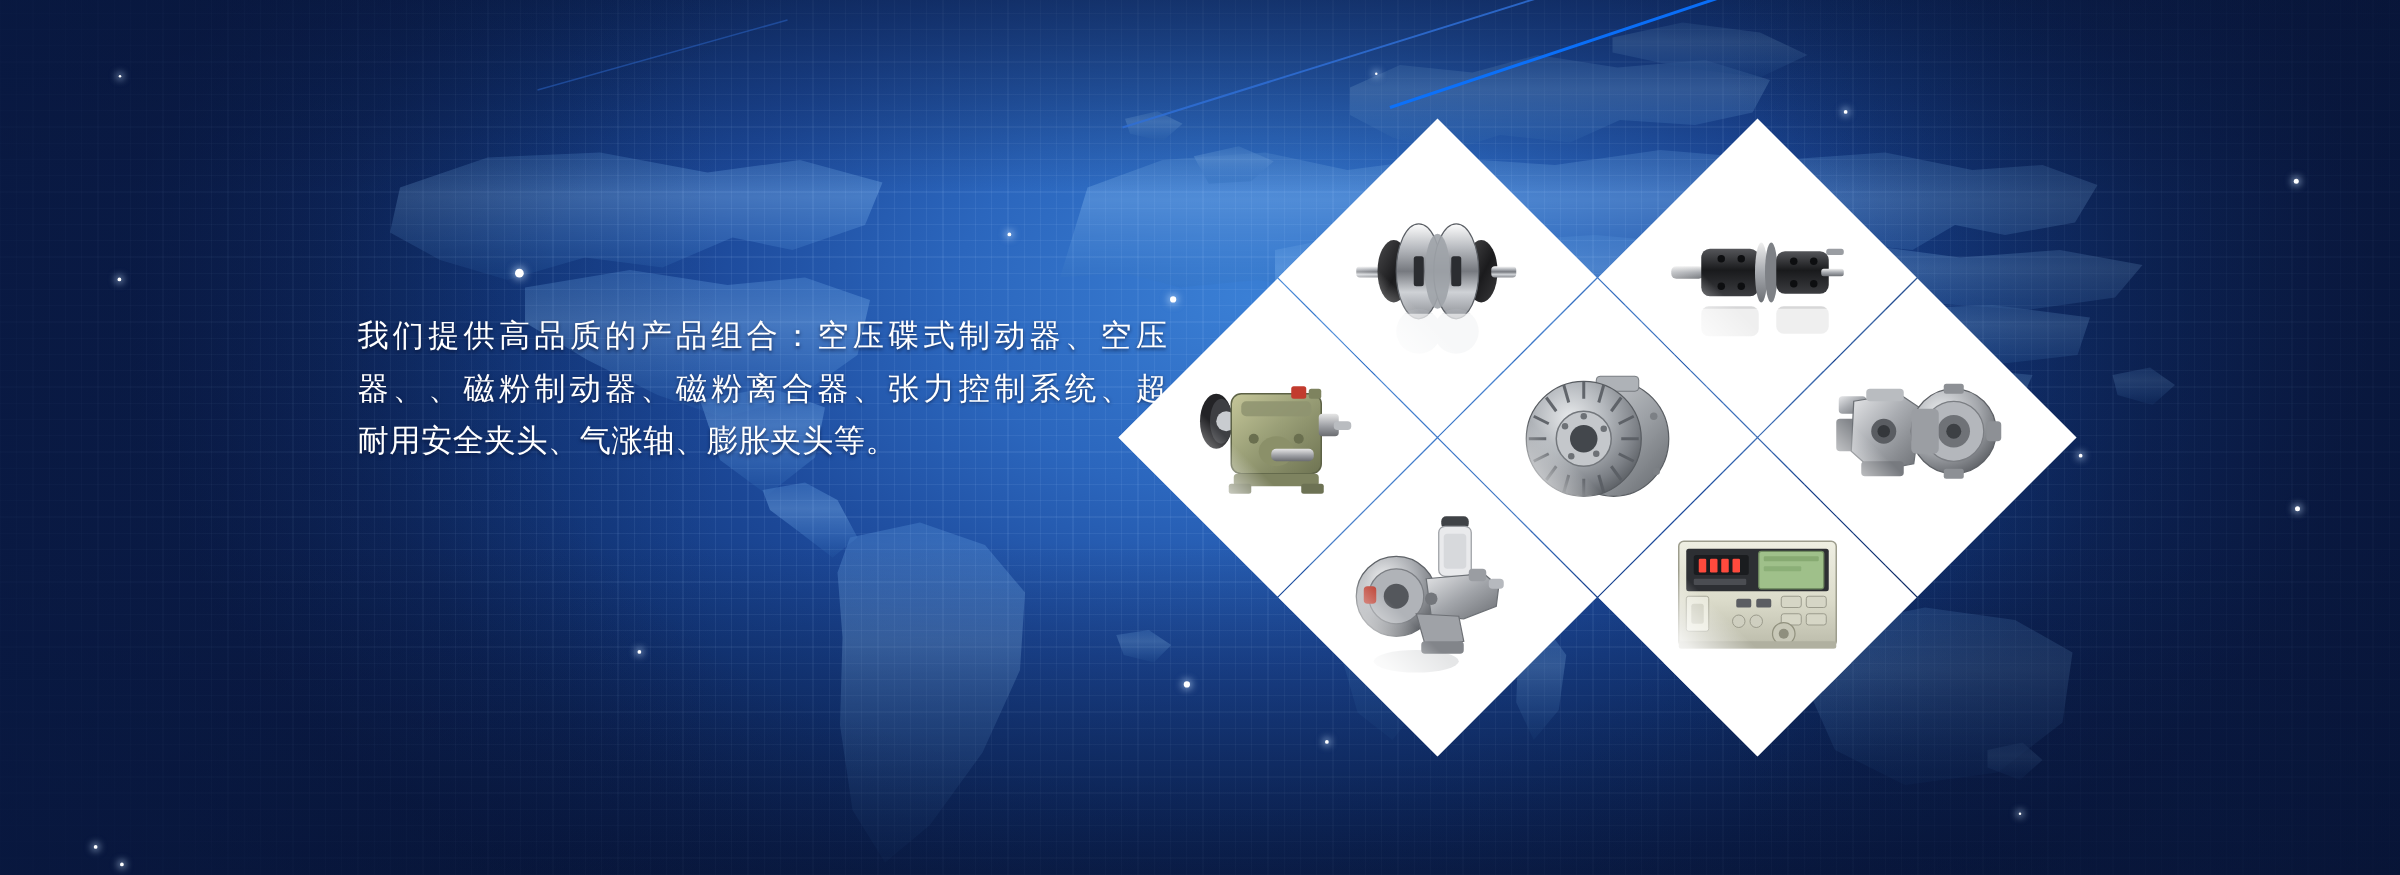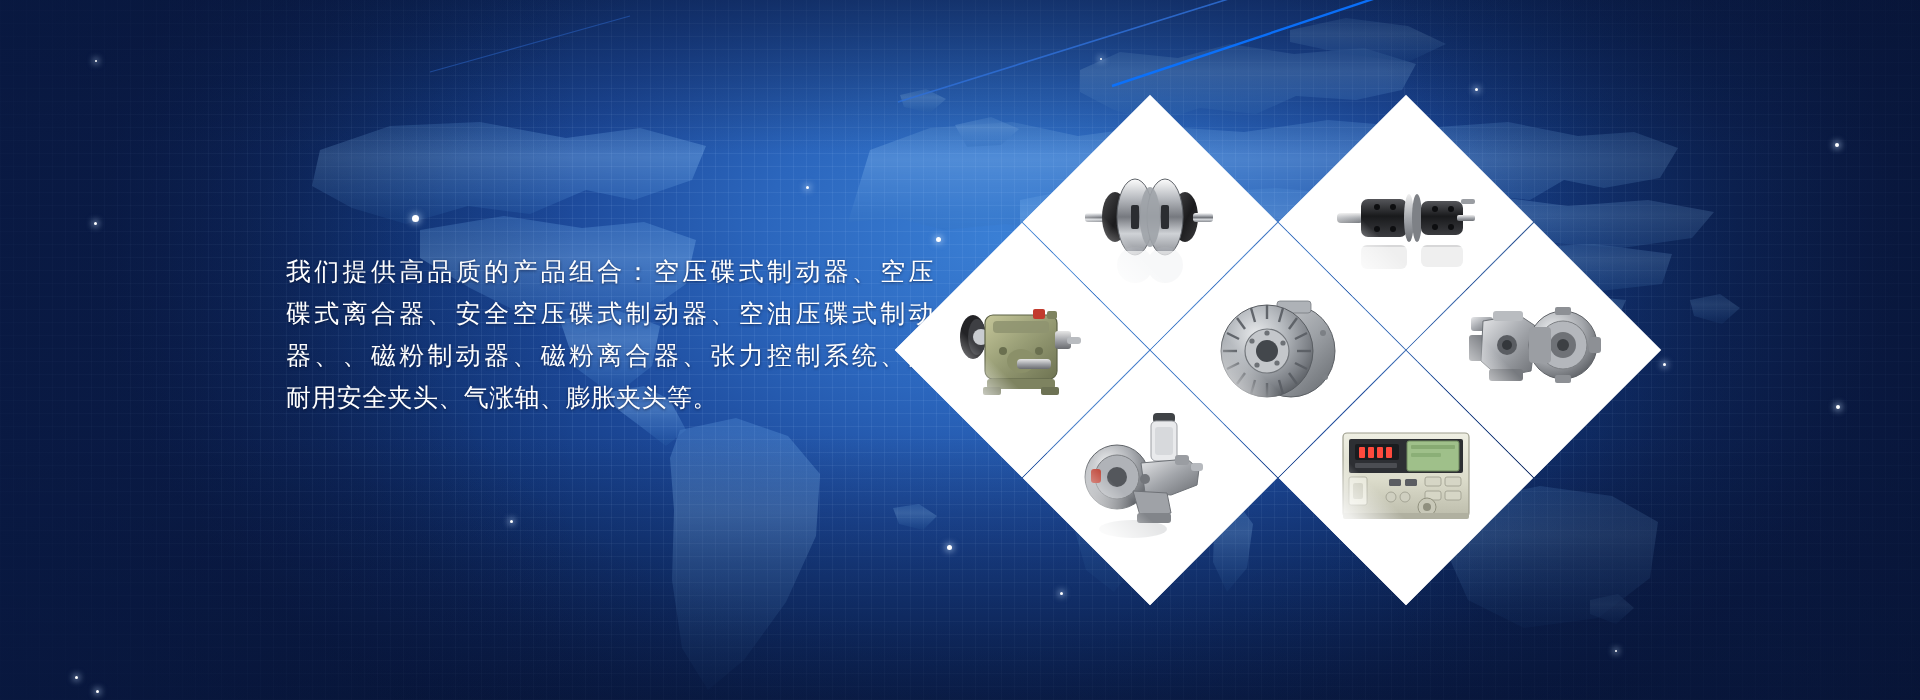--- a/index.html
+++ b/index.html
@@ -3,21 +3,21 @@
 <meta charset="utf-8">
 <title>Product Banner</title>
 <style>
   html,body{margin:0;padding:0;background:#0c1f52;}
   *{box-sizing:border-box;}
 
   .stage{
     position:relative;
     width:1920px;height:700px;
     overflow:hidden;
-    font-family:Liberation Sans, sans-serif;
+    font-family:Liberation Mono, monospace;
     background:#1d4ed8;
   }
 
   
   .bg-base{
     position:absolute;inset:0;
     background:
       radial-gradient(ellipse 900px 620px at 52% 34%, #3a7fd5 0%, #2b66bd 26%, #1d4a9b 48%, #143a80 66%, #0f2a63 82%, #0c1f4f 100%),
       linear-gradient(180deg,#102a66 0%,#14418f 28%,#143d86 55%,#0e2559 82%, #0a1c48 100%);
   }
@@ -202,21 +202,20 @@
     <span class="star" style="left:1060px;top:592px;width:3px;height:3px;"></span>
     <span class="star" style="left:947px;top:545px;width:5px;height:5px;"></span>
     <span class="star" style="left:510px;top:520px;width:3px;height:3px;"></span>
     <span class="star" style="left:75px;top:676px;width:3px;height:3px;"></span>
     <span class="star" style="left:96px;top:690px;width:3px;height:3px;"></span>
     <span class="star" style="left:1615px;top:650px;width:2px;height:2px;"></span>
   </div>
 
   <div class="copy">
     <div class="copy-line">我们提供高品质的产品组合：空压碟式制动器、空压</div>
-    <div class="copy-line">碟式离合器、安全空压碟式制动器、空油压碟式制动</div>
     <div class="copy-line">器、、磁粉制动器、磁粉离合器、张力控制系统、超</div>
     <div class="copy-line last">耐用安全夹头、气涨轴、膨胀夹头等。</div>
   </div>
 
   <div class="collage">
 
     <div class="tile t-1">
       <div class="inner">
         <svg class="art" viewBox="0 0 150 150">
           <defs>

